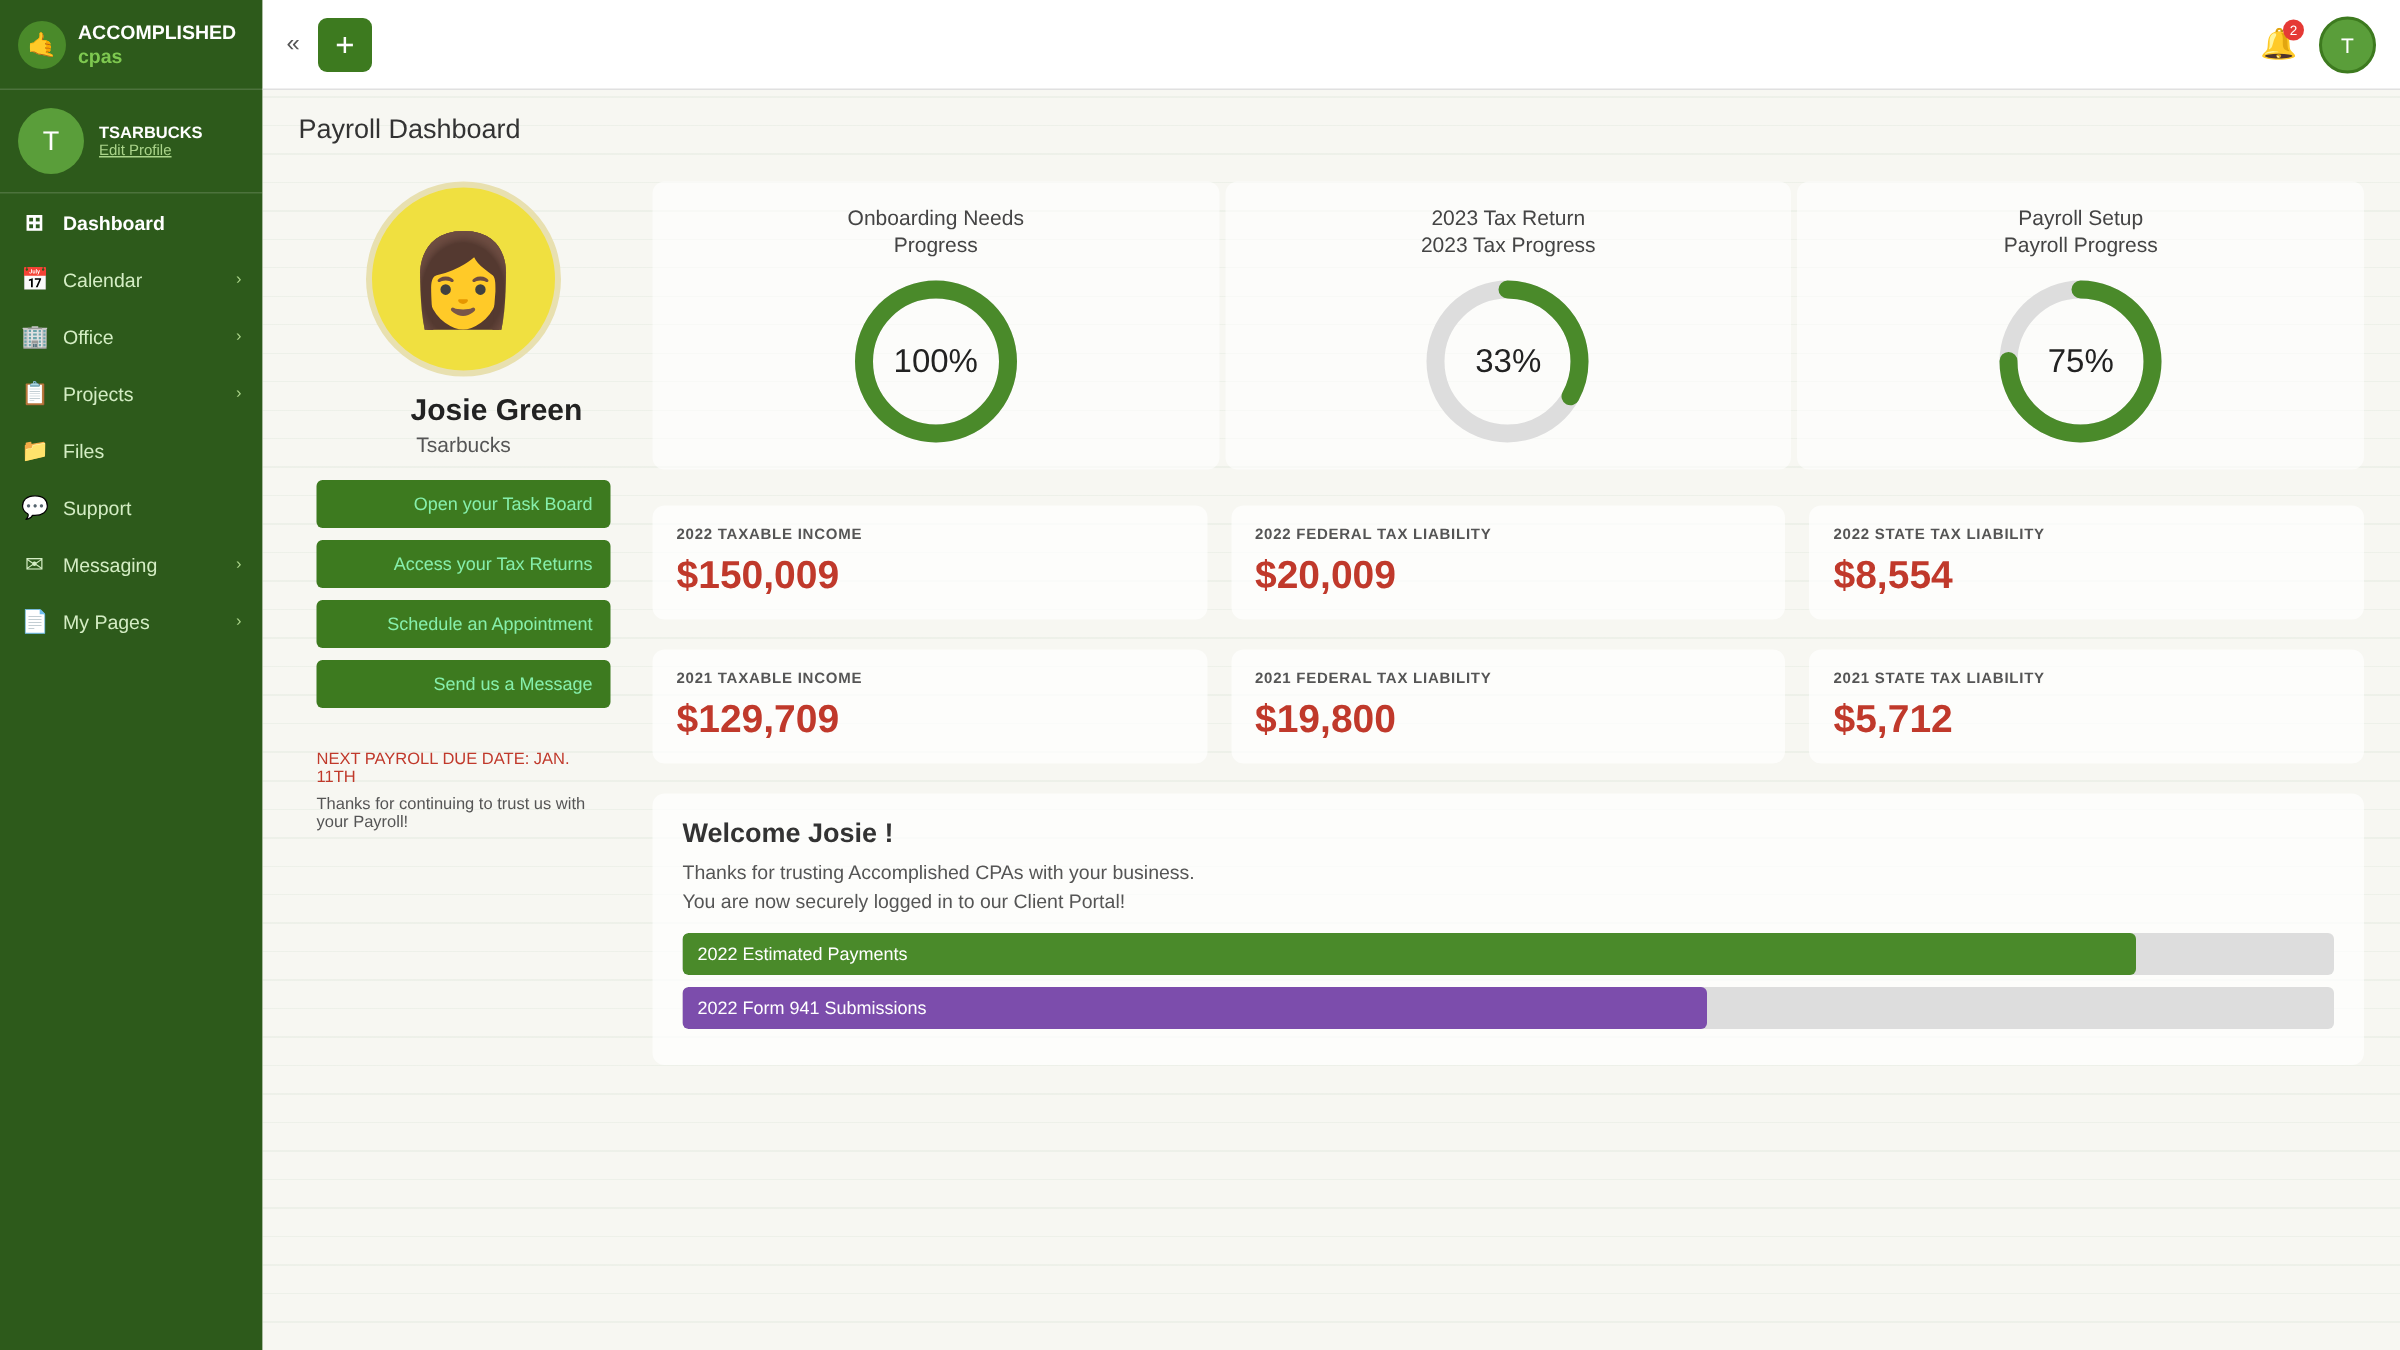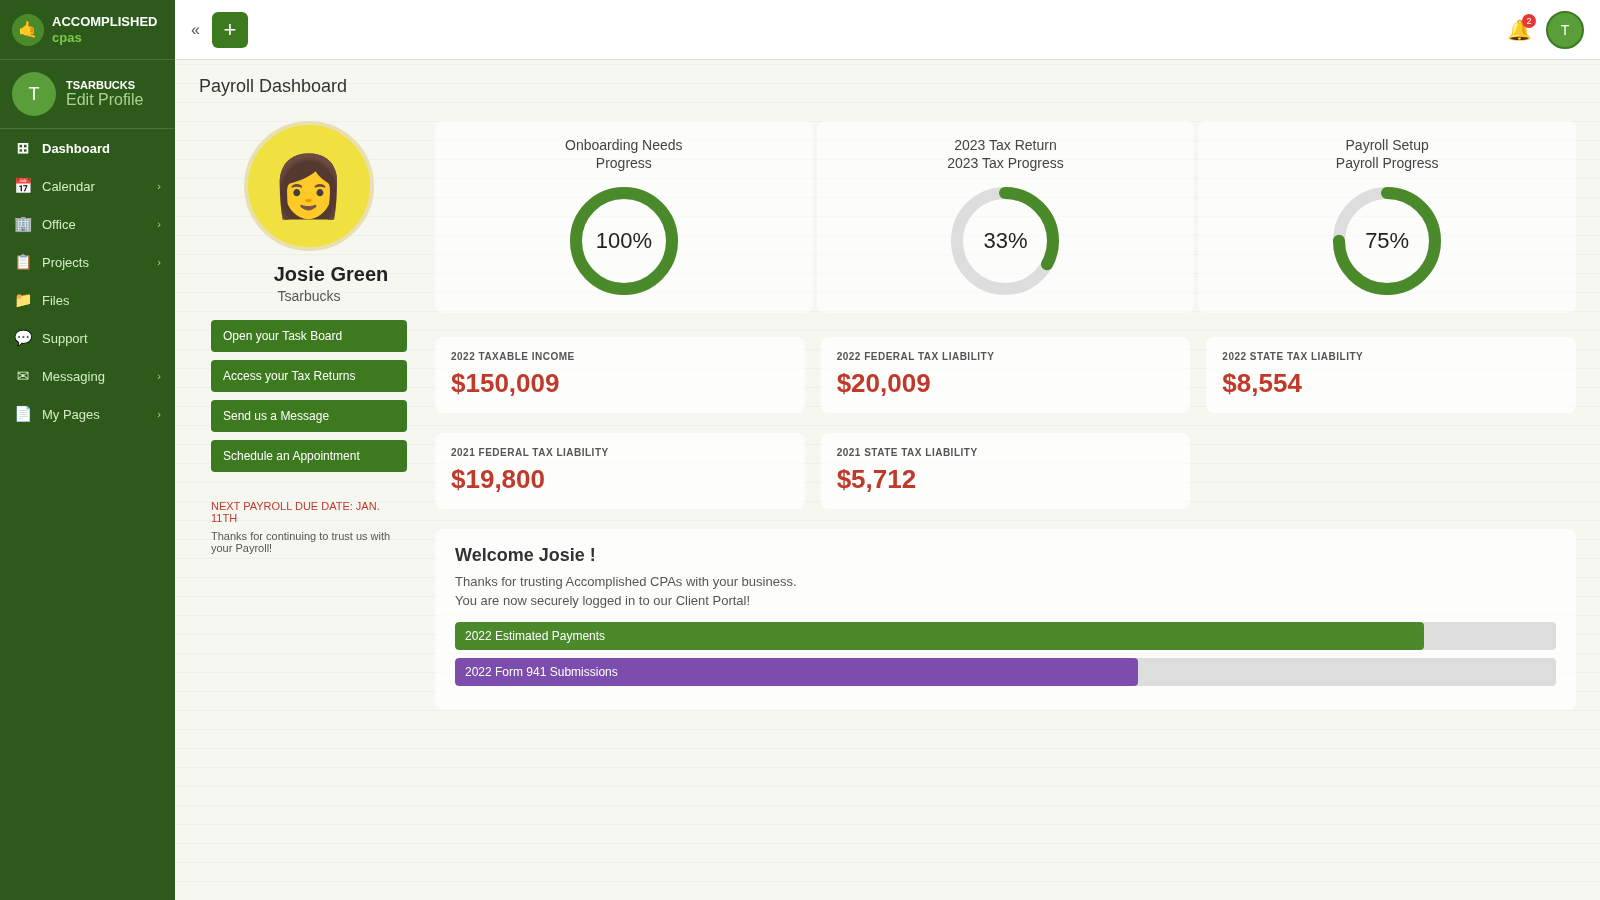--- a/index.html
+++ b/index.html
@@ -37,21 +37,21 @@
       gap: 10px;
       border-bottom: 1px solid rgba(255,255,255,0.15);
     }
     .user-avatar {
       width: 44px; height: 44px; border-radius: 50%;
       background: #5a9e3a; overflow: hidden; flex-shrink: 0;
       display: flex; align-items: center; justify-content: center;
       font-size: 18px; color: #fff;
     }
     .user-info .user-name { font-size: 11px; font-weight: 700; }
-    .user-info .user-edit { font-size: 16px; color: #aad48a; cursor: pointer; }
+    .user-info .user-edit { font-size: 10px; color: #aad48a; cursor: pointer; text-decoration: underline; }
     .nav-items { flex: 1; overflow-y: auto; }
     .nav-item {
       display: flex; align-items: center; gap: 10px;
       padding: 10px 14px; cursor: pointer; font-size: 13px;
       color: #d4edc4; transition: background 0.2s;
       justify-content: space-between;
     }
     .nav-item .nav-left { display: flex; align-items: center; gap: 10px; }
     .nav-item .nav-icon { font-size: 15px; width: 18px; text-align: center; }
     .nav-item .nav-arrow { font-size: 11px; color: #aad48a; }
@@ -147,25 +147,25 @@
       font-size: 20px; font-weight: 600; color: #222;
       margin-bottom: 2px;
       margin-left: 44px;
     }
     .profile-company {
       font-size: 14px; color: #555;
       margin-bottom: 16px;
     }
     .action-btn {
       width: 100%; padding: 9px 12px;
-      background: #3d7a1f; color: #ffffff;
+      background: #3d7a1f; color: #86efac;
       border: none; border-radius: 4px;
       font-size: 12px; cursor: pointer;
       margin-bottom: 8px;
-      text-align: left;
+      text-align: right;
       font-weight: 500;
     }
 
     .payroll-notice {
       margin-top: 20px;
       width: 100%;
     }
     .payroll-due {
       font-size: 11px; font-weight: 400; color: #c0392b;
       margin-bottom: 6px;
@@ -341,22 +341,22 @@
 
     <div class="dashboard-grid">
 
       <div class="left-panel">
         <div class="profile-pic">👩</div>
         <div class="profile-name">Josie Green</div>
         <div class="profile-company">Tsarbucks</div>
 
         <button class="action-btn">Open your Task Board</button>
         <button class="action-btn">Access your Tax Returns</button>
+        <button class="action-btn">Schedule an Appointment</button>
         <button class="action-btn">Send us a Message</button>
-        <button class="action-btn">Schedule an Appointment</button>
 
         <div class="payroll-notice">
           <div class="payroll-due">NEXT PAYROLL DUE DATE: JAN. 11TH</div>
           <div class="payroll-msg">Thanks for continuing to trust us with your Payroll!</div>
         </div>
       </div>
 
       <div class="right-panel">
 
         <div class="progress-row">
@@ -407,20 +407,24 @@
             <div class="tax-label">2022 FEDERAL TAX LIABILITY</div>
             <div class="tax-value">$20,009</div>
           </div>
           <div class="tax-card">
             <div class="tax-label">2022 STATE TAX LIABILITY</div>
             <div class="tax-value">$8,554</div>
           </div>
         </div>
 
         <div class="tax-data-row">
+          <div class="tax-card">
+            <div class="tax-label">2021 TAXABLE INCOME</div>
+            <div class="tax-value">$129,709</div>
+          </div>
           <div class="tax-card">
             <div class="tax-label">2021 FEDERAL TAX LIABILITY</div>
             <div class="tax-value">$19,800</div>
           </div>
           <div class="tax-card">
             <div class="tax-label">2021 STATE TAX LIABILITY</div>
             <div class="tax-value">$5,712</div>
           </div>
         </div>
 

